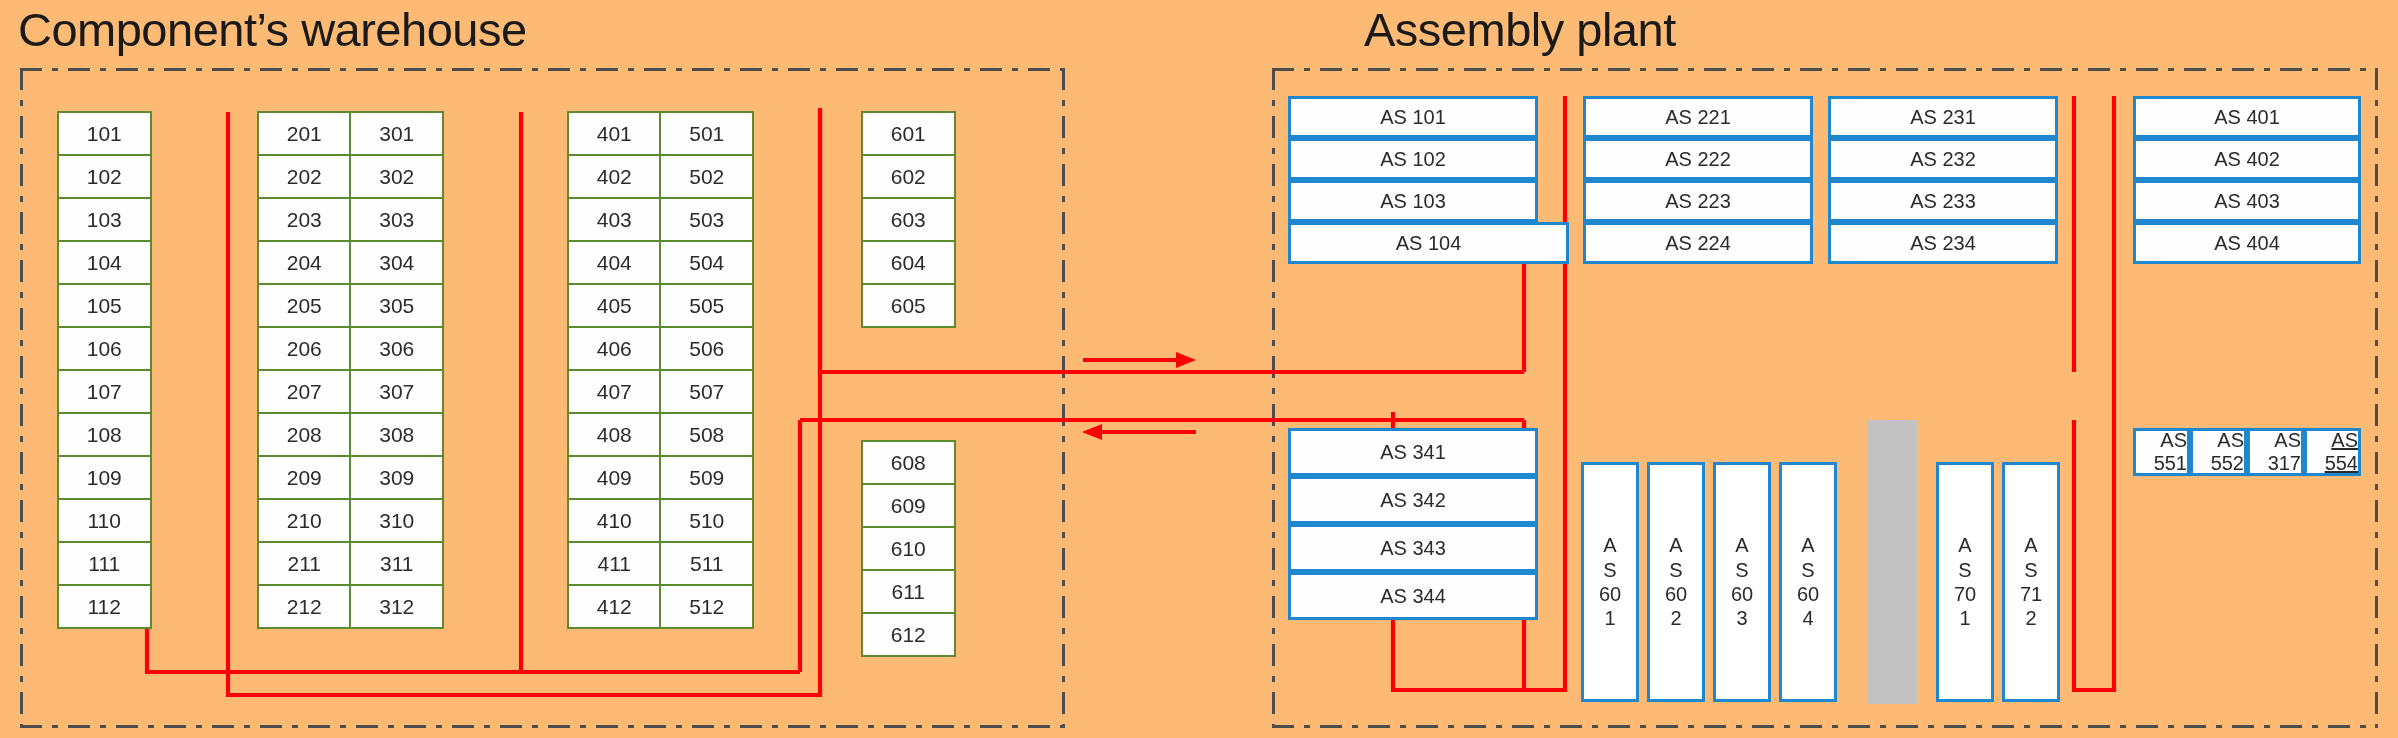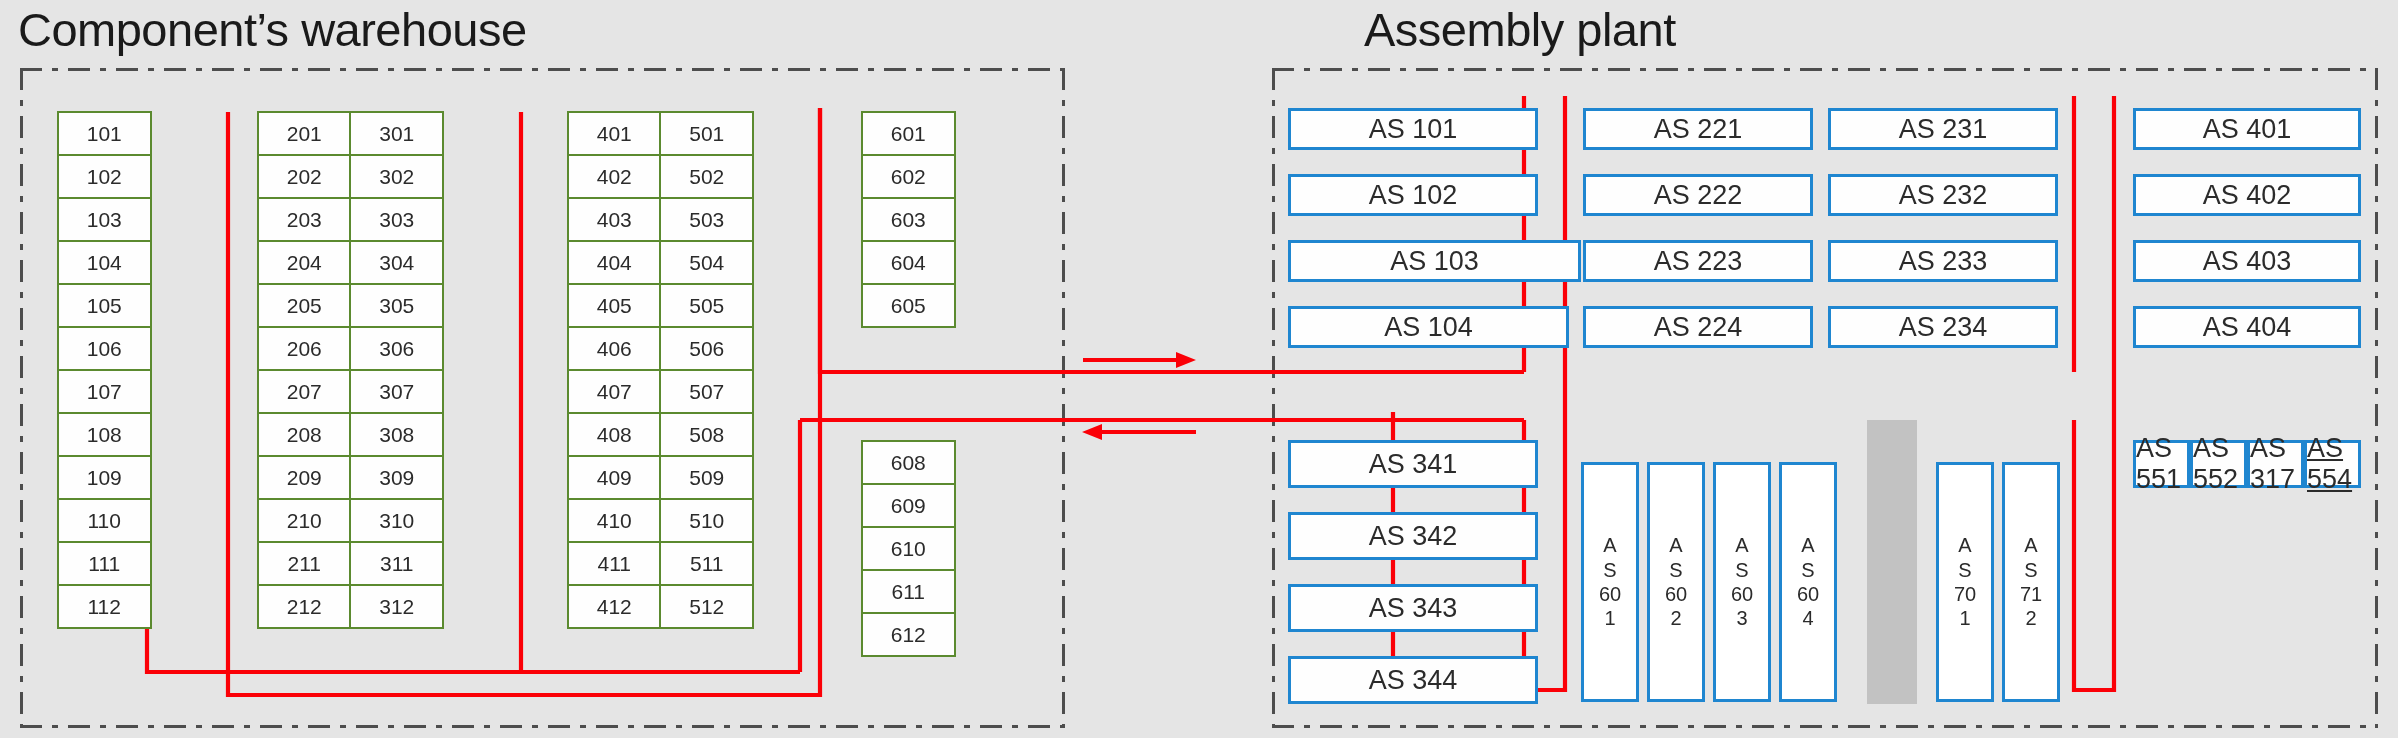--- a/index.html
+++ b/index.html
@@ -1,18 +1,18 @@
 <!DOCTYPE html>
 <html><head>
 <meta charset="utf-8">
 <style>
   html,body{margin:0;padding:0;background:#ffffff;}
   body{font-family:"Liberation Sans",sans-serif;}
 
-  #canvas{position:relative;width:2398px;height:738px;overflow:hidden;background:#e5e5e5;}
+  #canvas{position:relative;width:2398px;height:738px;overflow:hidden;background:#fdba74;}
 
   .ttl{position:absolute;font-size:47px;color:#1a1a1a;font-weight:400;letter-spacing:-0.5px;white-space:nowrap;}
   #title-warehouse{left:18px;top:2px;}
   #title-plant{left:1364px;top:2px;}
 
   .zone{position:absolute;border:3px dashed #4d4d4d;box-sizing:border-box;}
   .zone::before{content:"";position:absolute;inset:0;}
   #zone-warehouse{left:20px;top:68px;width:1045px;height:660px;
      border:0;
      background:
@@ -33,21 +33,21 @@
 
   
   .rackgrp{position:absolute;display:flex;}
   .rackcol{display:flex;flex-direction:column;}
   .cell{box-sizing:border-box;display:flex;align-items:center;justify-content:center;
         font-size:21px;color:#2b2b2b;background:#fefefe;}
 
   
   .g{border:2.5px solid #5b8a2f;width:95px;height:45.5px;margin:-1.25px;}
   
-  .b{border:3px solid #1f86d0;width:none;height:42px;margin:12px 0;font-size:27px;}
+  .b{border:3px solid #1f86d0;width:none;height:42px;margin:0 0;font-size:20px;text-align:right;}
 
   .vbox{box-sizing:border-box;border:3px solid #1f86d0;background:#fff;
         display:flex;flex-direction:column;align-items:center;justify-content:center;
         font-size:20px;color:#2b2b2b;line-height:1.22;}
   .vbox span{display:block;text-align:center;}
 
   #gray-block{position:absolute;background:#c2c2c2;}
 </style>
 </head>
 <body>
@@ -196,21 +196,21 @@
       <div class="cell g">609</div>
       <div class="cell g">610</div>
       <div class="cell g">611</div>
       <div class="cell g">612</div>
     </div>
   </div>
 
   <div class="rackgrp" style="left:1288px;top:96px;flex-direction:column;width:250px;">
     <div class="cell b" style="width:250px;">AS 101</div>
     <div class="cell b" style="width:250px;">AS 102</div>
-    <div class="cell b" style="width:293px;">AS 103</div>
+    <div class="cell b" style="width:250px;">AS 103</div>
     <div class="cell b" style="width:281px;">AS 104</div>
   </div>
 
   <div class="rackgrp" style="left:1583px;top:96px;flex-direction:column;width:230px;">
     <div class="cell b" style="width:230px;">AS 221</div>
     <div class="cell b" style="width:230px;">AS 222</div>
     <div class="cell b" style="width:230px;">AS 223</div>
     <div class="cell b" style="width:230px;">AS 224</div>
   </div>
 

